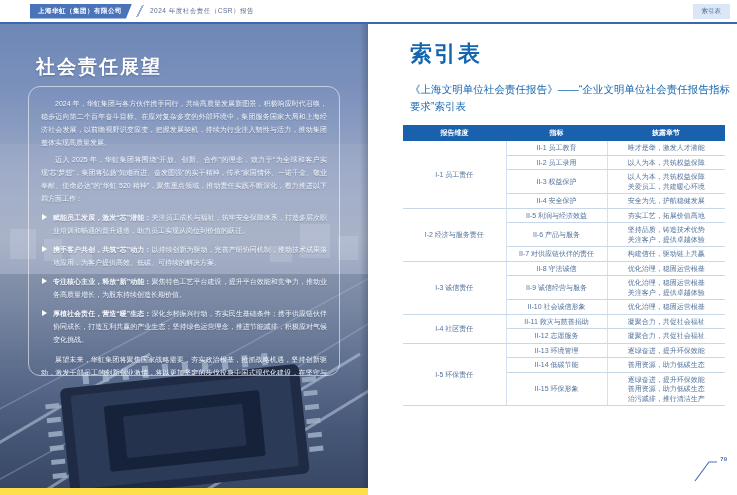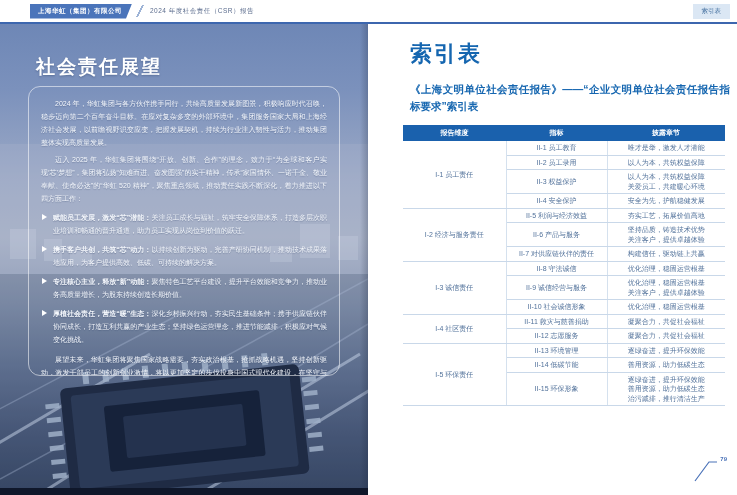--- a/index.html
+++ b/index.html
@@ -1,18 +1,18 @@
 <!DOCTYPE html>
 <html><head>
 <meta charset="utf-8">
 <style>
   * { margin:0; padding:0; box-sizing:border-box; }
   html,body { background:#e8e8e8; }
   body { font-family:"Liberation Sans","DejaVu Sans",sans-serif; }
-  .sheet { position:relative; width:737px; height:495px; background:#0f172a; overflow:hidden; margin:0 auto; }
+  .sheet { position:relative; width:737px; height:495px; background:#fde047; overflow:hidden; margin:0 auto; }
 
   
   .top-strip { position:absolute; top:0; left:0; width:737px; height:22px; background:#ffffff; display:flex; align-items:center; }
   .badge { margin-left:30px; background:#4a74ba; color:#ffffff; font-size:6.5px; font-weight:bold; padding:3px 10px 3px 8px; clip-path:polygon(0 0,100% 0,calc(100% - 6px) 100%,0 100%); letter-spacing:.5px; }
   .slash { width:12px; height:12px; margin-left:2px; background:linear-gradient(115deg,transparent 44%,#9db3d6 44%,#9db3d6 56%,transparent 56%); }
   .report-title { margin-left:4px; color:#5c6d8e; font-size:6.5px; letter-spacing:.5px; }
   .corner-tab { position:absolute; right:7px; top:4px; background:#dbe7f4; color:#44709f; font-size:6.5px; padding:3px 9px; }
   .blue-divider { position:absolute; top:22px; left:0; width:737px; height:2px; background:#3c66ae; }
 
   
@@ -26,21 +26,21 @@
   .tri { position:absolute; left:1px; top:3px; width:0; height:0; border-left:5px solid #ffffff; border-top:3.5px solid transparent; border-bottom:3.5px solid transparent; }
   .bullet b { font-weight:bold; }
   .closing { margin-top:7px !important; }
 
   
   .spine { position:absolute; top:24px; left:360px; width:18px; height:464px; background:linear-gradient(90deg,rgba(20,30,50,0) 0%,rgba(20,30,50,.22) 42%,rgba(20,30,50,.08) 58%,rgba(255,255,255,0) 100%); pointer-events:none; }
 
   
   .right-page { position:absolute; top:24px; left:368px; width:369px; height:471px; background:#ffffff; }
   .rp-title { position:absolute; left:42px; top:15px; color:#1566b0; font-size:22px; font-weight:bold; letter-spacing:2px; }
-  .rp-subtitle { position:absolute; left:42px; top:57px; width:320px; color:#1566b0; font-size:10.5px; font-weight:bold; line-height:16.5px; text-align:justify; }
+  .rp-subtitle { position:absolute; left:42px; top:57px; width:320px; color:#1566b0; font-size:10.5px; font-weight:normal; line-height:16.5px; text-align:justify; }
 
   table.idx { position:absolute; left:35px; top:101px; width:322px; border-collapse:collapse; table-layout:fixed; }
   table.idx th { background:#1a61ad; color:#ffffff; font-size:7px; font-weight:bold; height:16px; text-align:center; }
   table.idx td { font-size:7px; color:#51719a; text-align:center; vertical-align:middle; padding:2px 3px; height:13px; line-height:9.5px; border-bottom:1px solid #c9d8e9; background:#ffffff; }
   td.dim { border-right:1px solid #d5e1ee; }
   td.chap { border-left:1px solid #d5e1ee; white-space:pre-line; }
 
   
   .pagenum { position:absolute; right:10px; bottom:13px; width:34px; height:28px; }
   .pagenum svg { position:absolute; left:0; top:0; }

